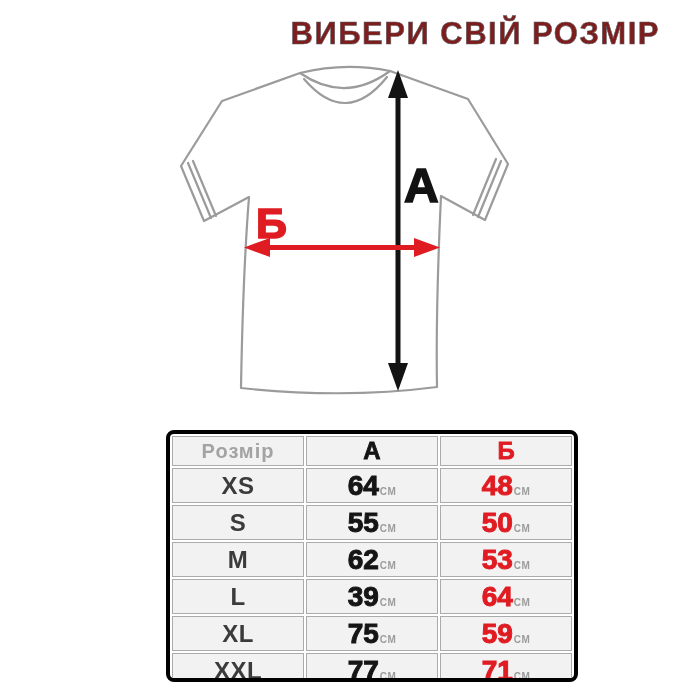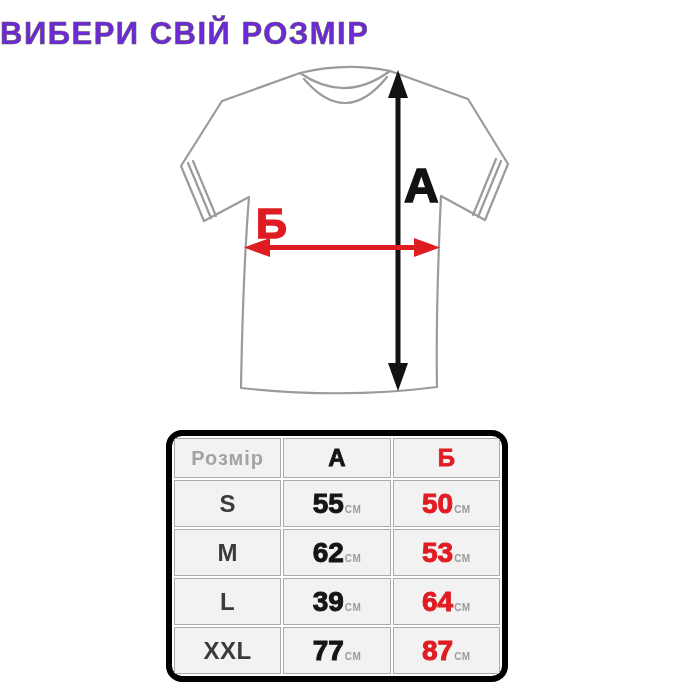--- a/index.html
+++ b/index.html
@@ -13,25 +13,25 @@
     width: 700px;
     height: 700px;
     background: #ffffff;
     overflow: hidden;
   }
   .title {
     position: absolute;
     top: 16px;
     left: 0;
     width: 660px;
-    text-align: left;
+    text-align: right;
     font-size: 31px;
     font-weight: 700;
     letter-spacing: 1.5px;
-    color: #6d28d9;
+    color: #7f1d1d;
     -webkit-text-stroke: 0.6px #5c585e;
   }
   .diagram-svg {
     position: absolute;
     top: 0;
     left: 0;
   }
   .svg-label-a {
     font-family: "Liberation Sans", sans-serif;
     font-weight: 700;
@@ -47,24 +47,24 @@
     font-size: 43px;
     fill: #e01c23;
     paint-order: stroke;
     stroke: #e01c23;
     stroke-width: 1.6px;
   }
   .size-table-wrap {
     position: absolute;
     left: 166px;
     top: 430px;
-    width: 342px;
+    width: 412px;
     height: 252px;
-    border: 6px solid #000000;
-    border-radius: 16px;
+    border: 4px solid #000000;
+    border-radius: 8px;
     overflow: hidden;
     background: #ffffff;
     box-sizing: border-box;
   }
   table.size-table {
     width: 100%;
     height: 100%;
     border-collapse: separate;
     border-spacing: 2px;
     table-layout: fixed;
@@ -176,42 +176,52 @@
 
   <div class="size-table-wrap">
     <table class="size-table">
       <tbody>
         <tr class="header-row">
           <td class="hdr-size">Розмір</td>
           <td class="hdr-a">А</td>
           <td class="hdr-b">Б</td>
         </tr>
 
+        <tr class="data-row">
+          <td class="cell-size">XS</td>
+          <td><span class="num num-a">64</span><span class="unit">см</span></td>
+          <td><span class="num num-b">48</span><span class="unit">см</span></td>
+        </tr>
 
         <tr class="data-row">
           <td class="cell-size">S</td>
           <td><span class="num num-a">55</span><span class="unit">см</span></td>
           <td><span class="num num-b">50</span><span class="unit">см</span></td>
         </tr>
 
         <tr class="data-row">
           <td class="cell-size">M</td>
           <td><span class="num num-a">62</span><span class="unit">см</span></td>
           <td><span class="num num-b">53</span><span class="unit">см</span></td>
         </tr>
 
         <tr class="data-row">
           <td class="cell-size">L</td>
           <td><span class="num num-a">39</span><span class="unit">см</span></td>
           <td><span class="num num-b">64</span><span class="unit">см</span></td>
         </tr>
 
+        <tr class="data-row">
+          <td class="cell-size">XL</td>
+          <td><span class="num num-a">75</span><span class="unit">см</span></td>
+          <td><span class="num num-b">59</span><span class="unit">см</span></td>
+        </tr>
 
         <tr class="data-row">
           <td class="cell-size">XXL</td>
           <td><span class="num num-a">77</span><span class="unit">см</span></td>
-          <td><span class="num num-b">87</span><span class="unit">см</span></td>
+          <td><span class="num num-b">71</span><span class="unit">см</span></td>
         </tr>
       </tbody>
     </table>
   </div>
 
 </div>
 
 </body></html>

